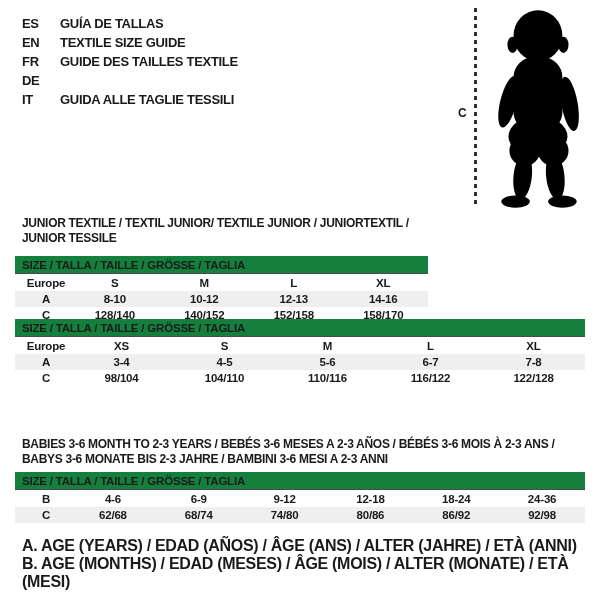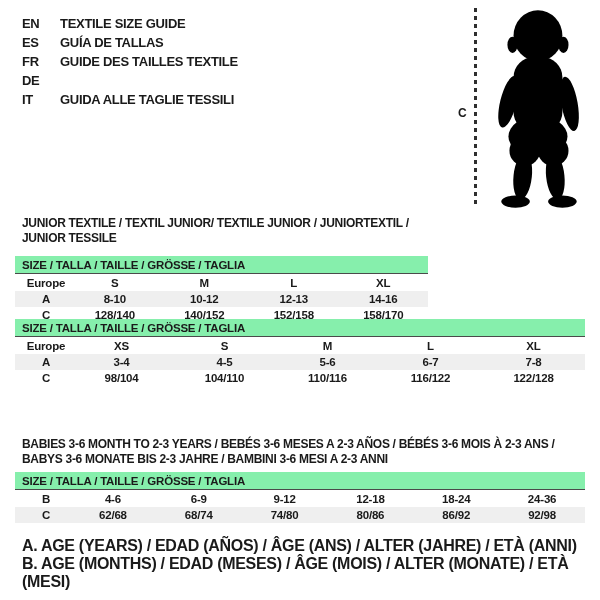--- a/index.html
+++ b/index.html
@@ -39,43 +39,43 @@
   .t3 .tbl-title { margin-bottom: 5px; margin-top: 28px; }
   .tbl-title sub { font-size: 8px; vertical-align: -2px; }
   table {
     width: 100%; border-collapse: collapse; table-layout: fixed;
     font-size: 11.5px; font-weight: 700; letter-spacing: -0.2px;
   }
   col.c-label { width: 55px; }
   td { height: 16px; padding: 0; text-align: center; vertical-align: middle; }
   td.lbl { text-align: center; padding-left: 7px; }
   tr.band td {
-    background: #86efac;
+    background: #15803d;
     border-bottom: 1px solid #4a4a4a;
     text-align: left; padding-left: 7px; height: 17px;
   }
   tr.first td { height: 17px; }
   tr.alt td { background: #efefef; }
 
   
   .legend { position: absolute; left: 22px; top: 537px; font-weight: 700; font-size: 16px; line-height: 18px; letter-spacing: -0.3px; }
 </style>
 </head>
 <body>
 
 <div class="page">
 
   <header class="lang-header">
     <div class="lang-row">
+      <span class="lang-code">ES</span>
+      <span class="lang-title">GUÍA DE TALLAS</span>
+    </div>
+    <div class="lang-row">
       <span class="lang-code">EN</span>
       <span class="lang-title">TEXTILE SIZE GUIDE</span>
-    </div>
-    <div class="lang-row">
-      <span class="lang-code">ES</span>
-      <span class="lang-title">GUÍA DE TALLAS</span>
     </div>
     <div class="lang-row">
       <span class="lang-code">FR</span>
       <span class="lang-title">GUIDE DES TAILLES TEXTILE</span>
     </div>
     <div class="lang-row">
       <span class="lang-code">DE</span>
     </div>
     <div class="lang-row">
       <span class="lang-code">IT</span>

